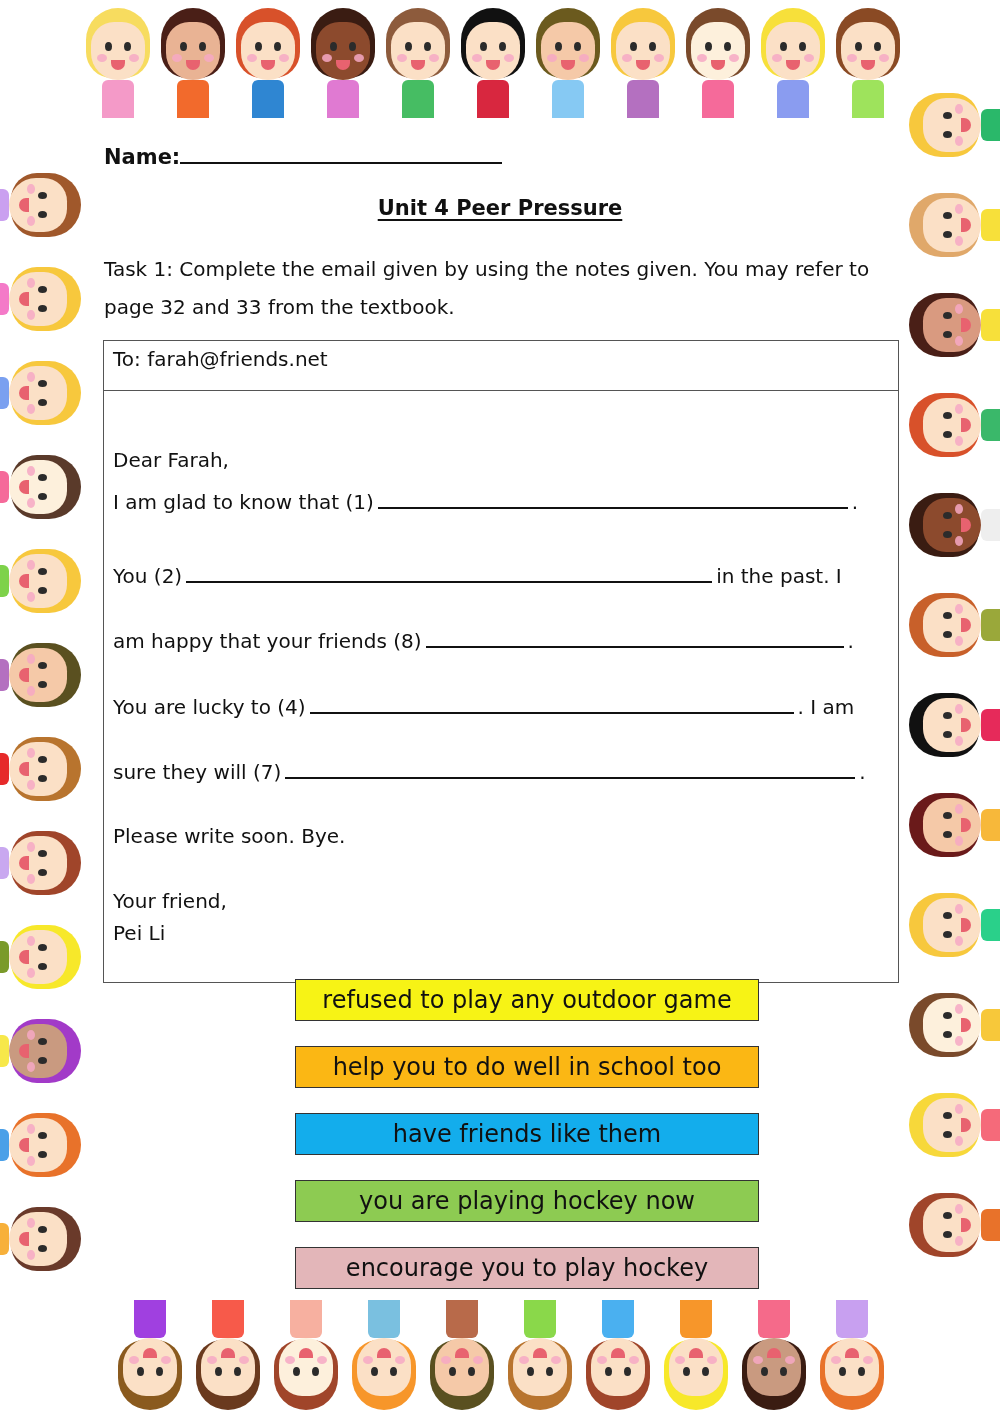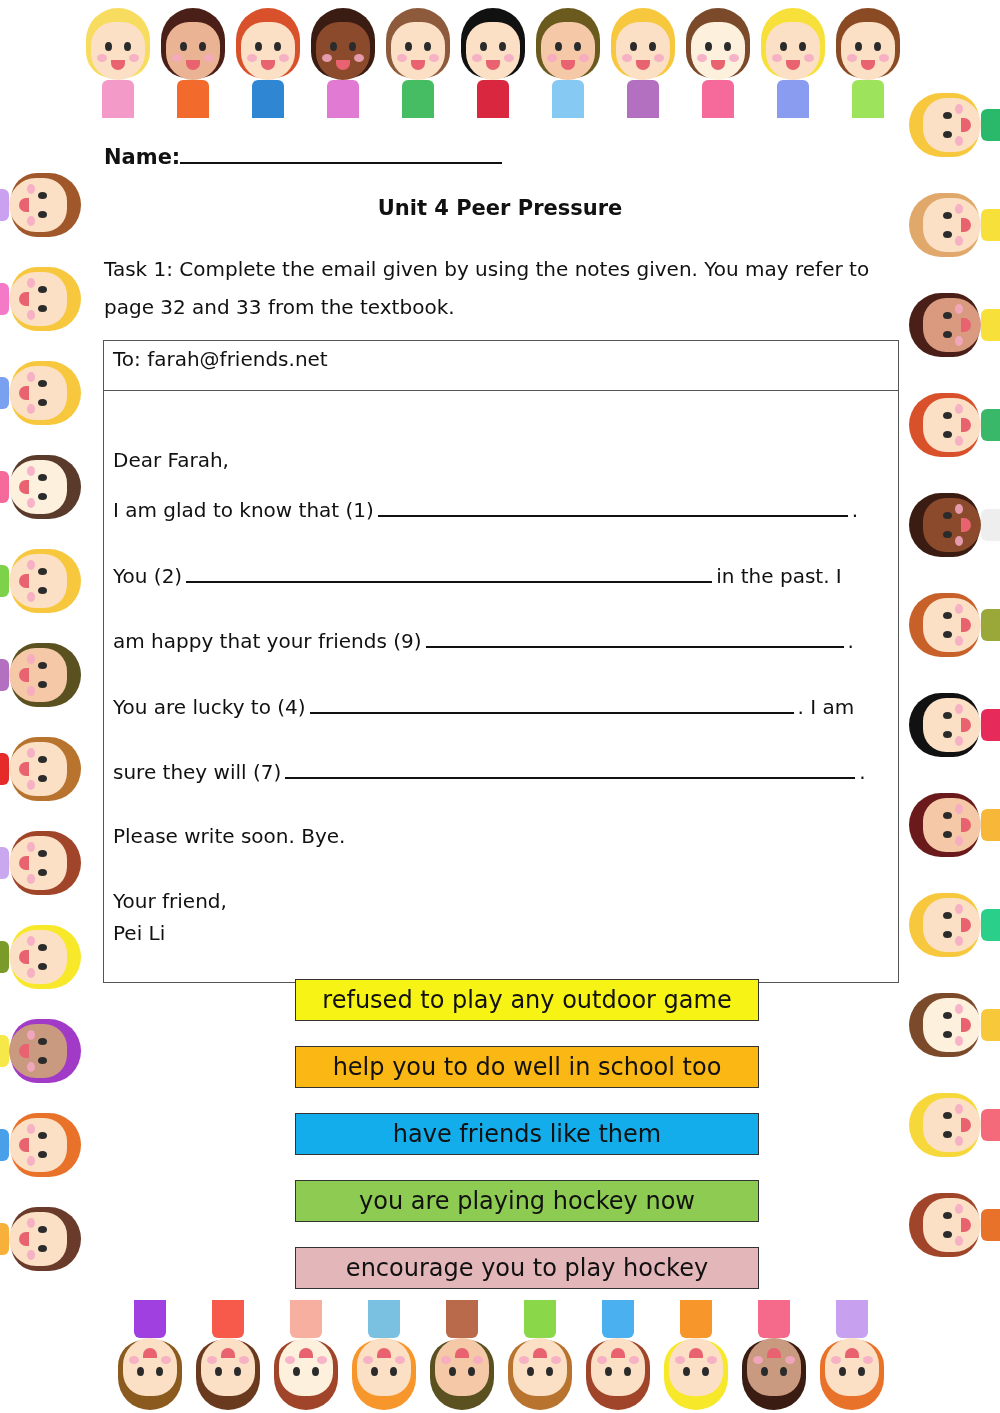--- a/index.html
+++ b/index.html
@@ -33,21 +33,21 @@
     background: #ffffff;
   }
   #name-row { position: absolute; left: 104px; top: 142px; width: 790px; height: 34px; }
   .label-bold { font-weight: bold; font-size: 21px; }
   .uline { display: inline-block; border-bottom: 2px solid #111; height: 20px; vertical-align: baseline; }
   #name-field { position: absolute; left: 0; top: 0; }
   #date-field { position: absolute; left: 470px; top: 0; }
 
   #unit-title {
     position: absolute; left: 0; width: 1000px; top: 196px; text-align: center;
-    font-size: 21px; font-weight: bold; text-underline-offset: 4px;
+    font-size: 21px; font-weight: bold; text-decoration: underline; text-underline-offset: 4px;
   }
   #task {
     position: absolute; left: 104px; top: 250px; width: 800px;
     font-size: 20px; line-height: 38px;
   }
 
   
   #email {
     position: absolute; left: 103px; top: 340px; width: 796px; height: 643px;
     border: 1.5px solid #555; box-sizing: border-box;
@@ -533,30 +533,30 @@
 
 <div id="unit-title">Unit 4 Peer Pressure</div>
 
 <div id="task">Task 1: Complete the email given by using the notes given. You may refer to page 32 and 33 from the textbook.</div>
 
 <div id="email">
   <div id="to-row" class="email-row">To: farah@friends.net</div>
   <div id="body">
     <div class="bline" style="top:4px">Dear Farah,</div>
 
-    <div class="bline" style="top:52px">
+    <div class="bline" style="top:44px">
       <span>I am glad to know that (1)</span><span class="blank" style="width:470px"></span><span>.</span>
     </div>
 
     <div class="bline" style="top:118px">
       <span>You (2)</span><span class="blank" style="width:526px"></span><span>in the past. I</span>
     </div>
 
     <div class="bline" style="top:183px">
-      <span>am happy that your friends (9)</span><span class="blank" style="width:418px"></span><span>.</span>
+      <span>am happy that your friends (8)</span><span class="blank" style="width:418px"></span><span>.</span>
     </div>
 
     <div class="bline" style="top:249px">
       <span>You are lucky to (4)</span><span class="blank" style="width:484px"></span><span>. I am</span>
     </div>
 
     <div class="bline" style="top:314px">
       <span>sure they will (7)</span><span class="blank" style="width:570px"></span><span>.</span>
     </div>
 

